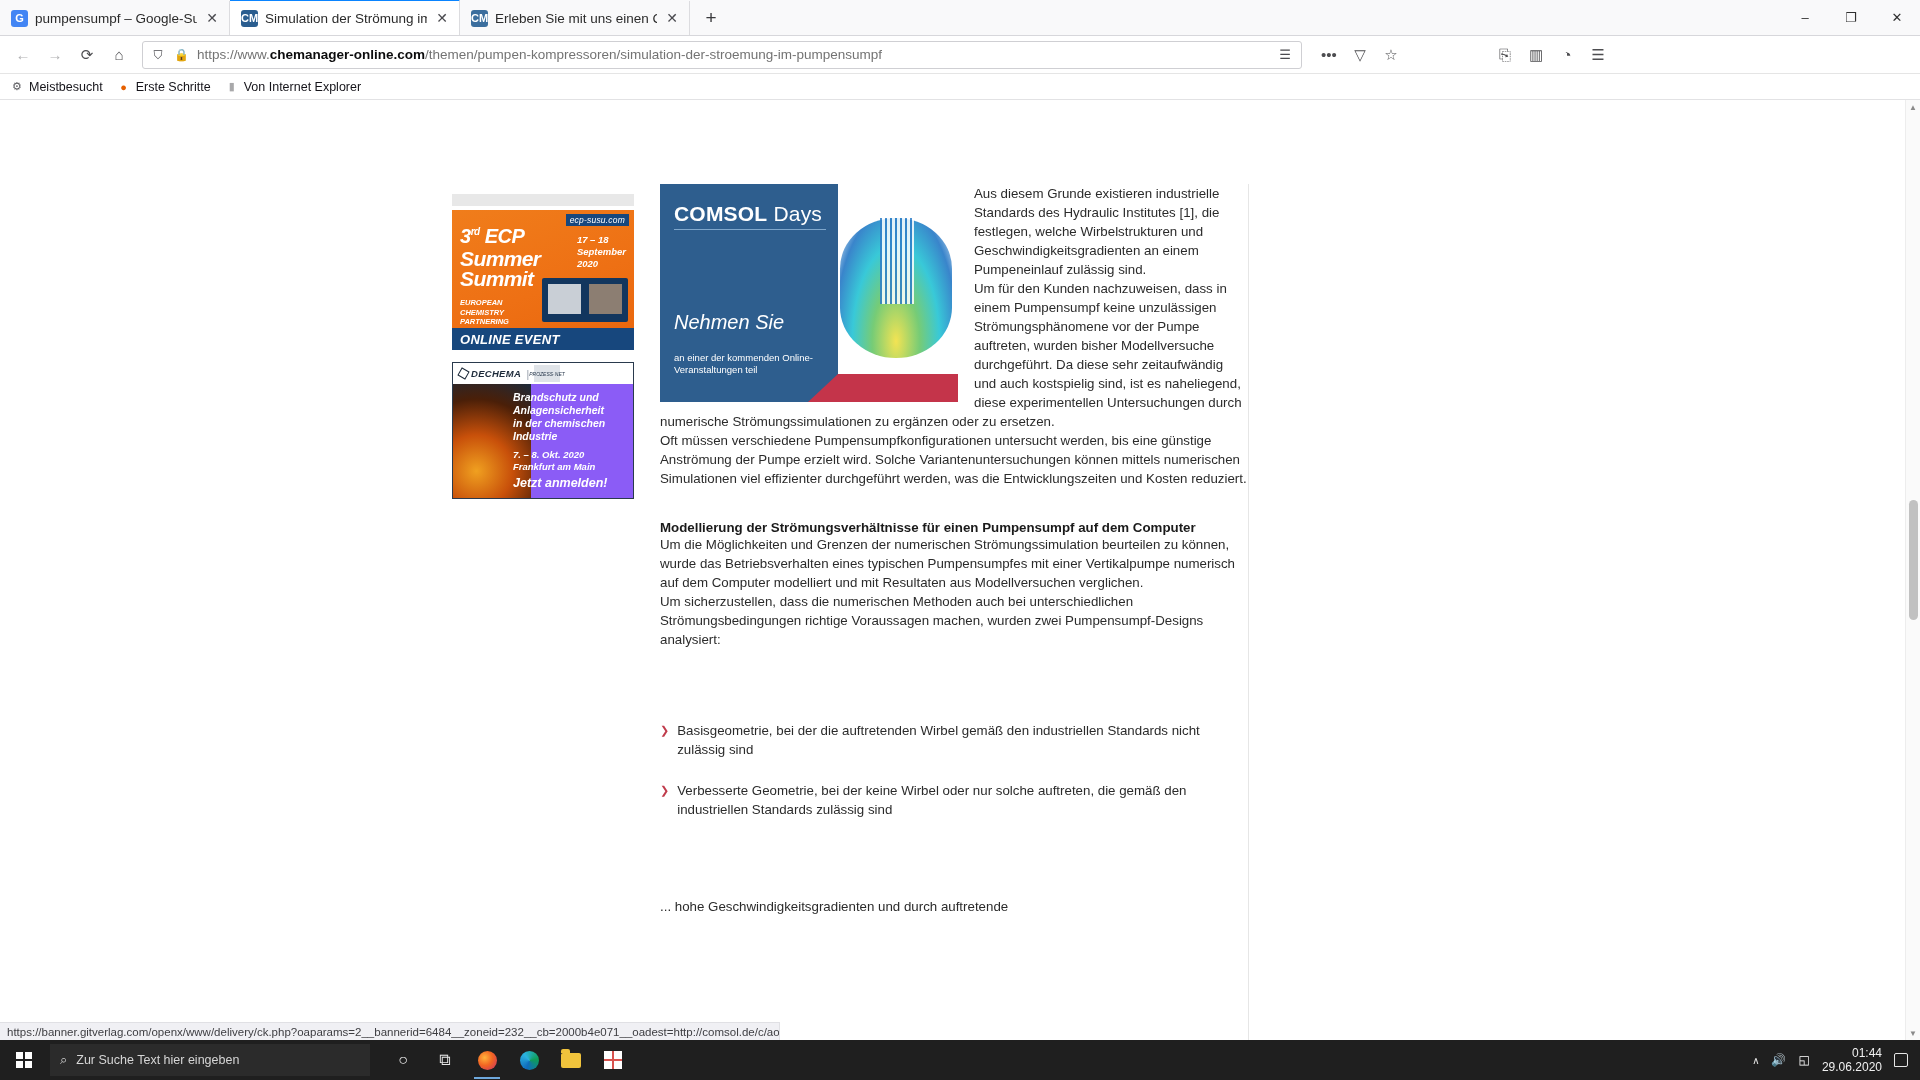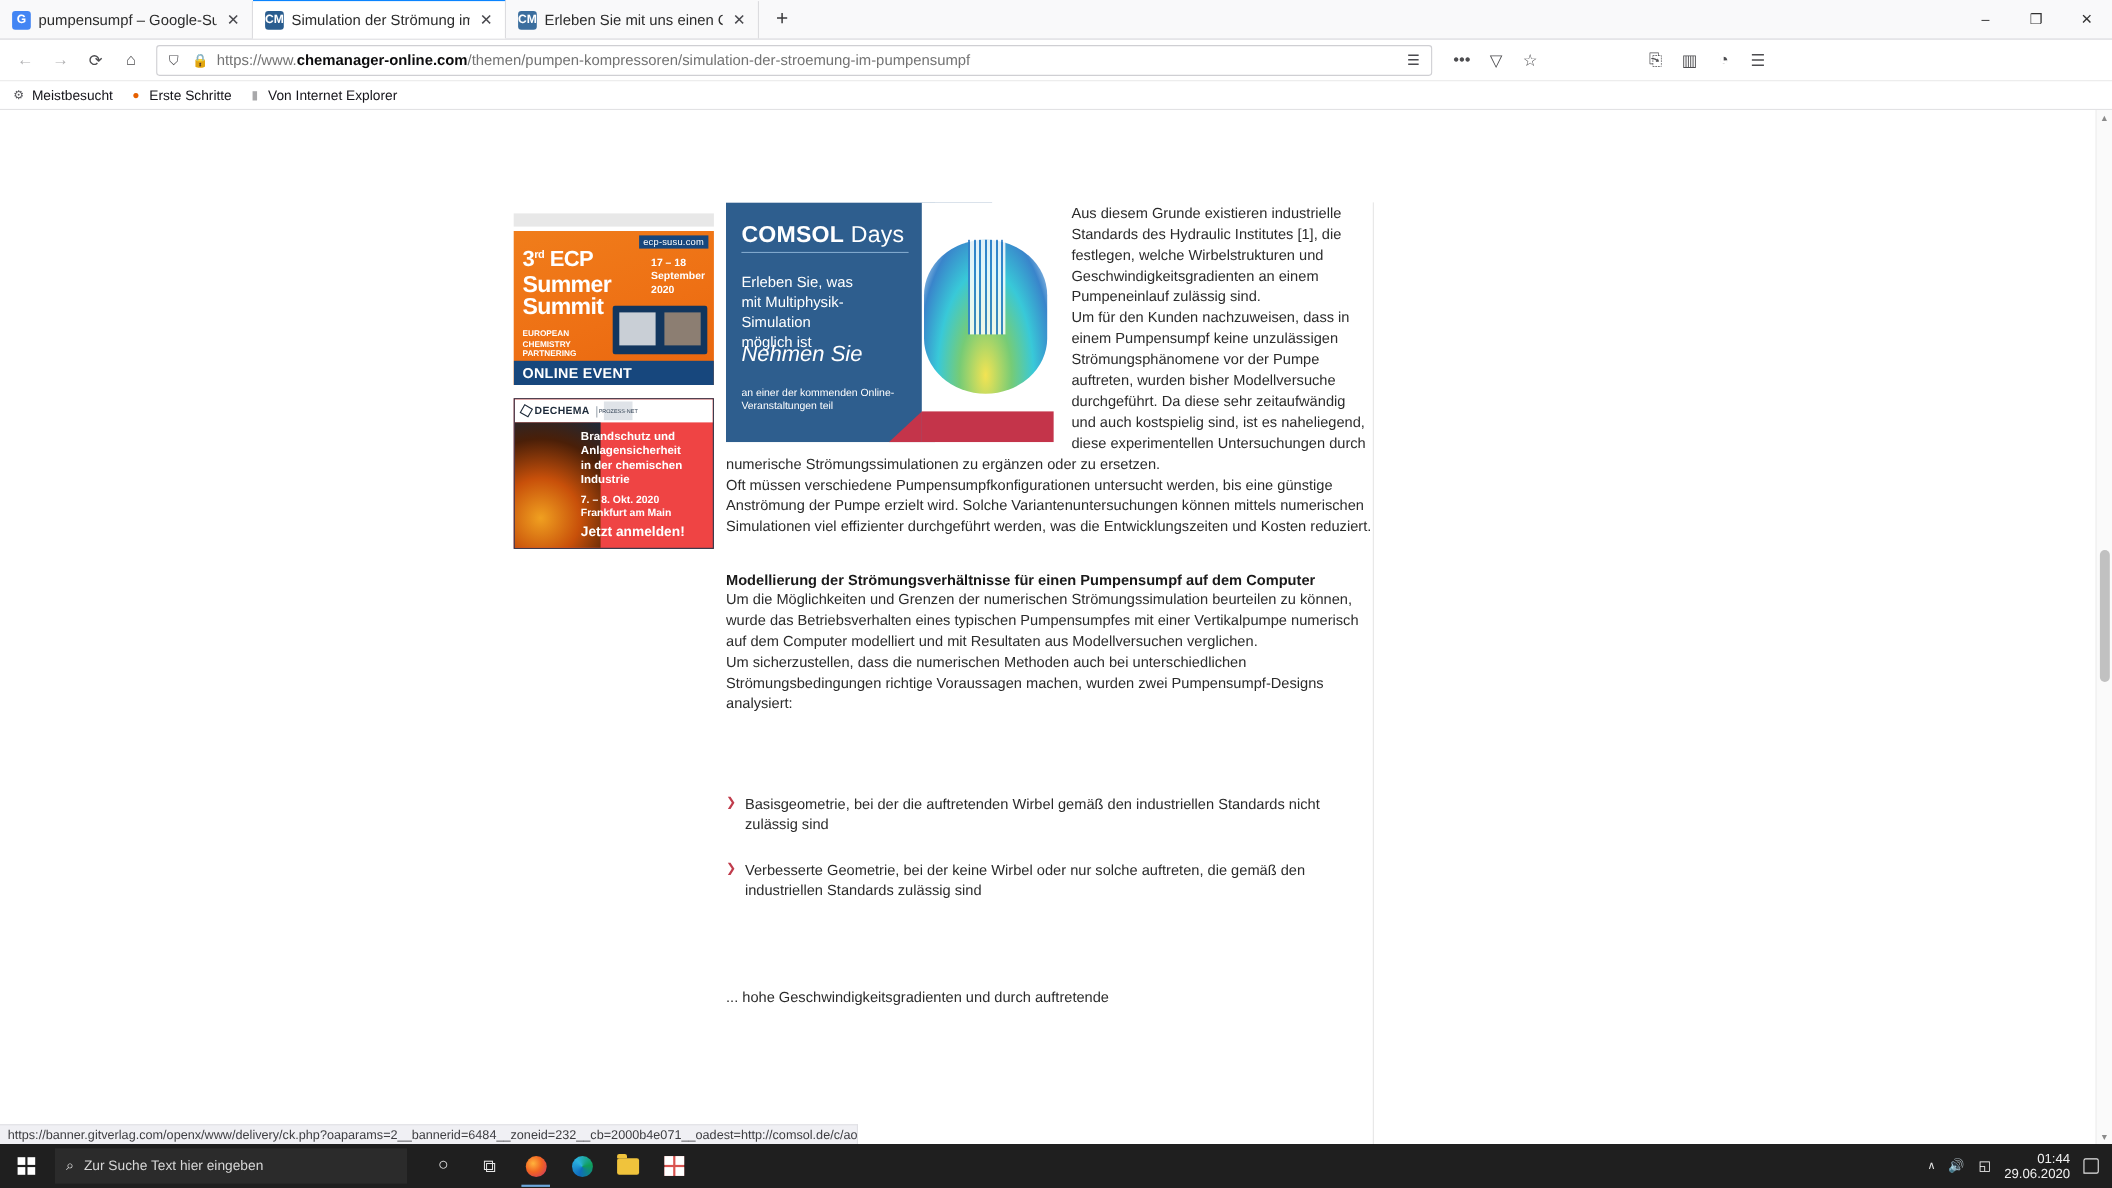--- a/index.html
+++ b/index.html
@@ -185,23 +185,24 @@
   .content-wrap {
     position: absolute;
     left: 0; top: 0;
     width: 1905px;
     height: 100%;
   }
 
   
   .adcol {
     position: absolute;
-    left: 467px;
+    left: 452px;
     top: 94px;
     width: 152px;
+    font-style: italic;
   }
   .ad-clip-top {
     width: 182px; height: 12px;
     background: #e8e8e8;
     margin-bottom: 4px;
   }
   .ad-ecp {
     width: 182px; height: 140px;
     background: linear-gradient(160deg,#f07d1b 0%, #ee7014 55%, #e8650d 100%);
     position: relative;
@@ -259,21 +260,21 @@
     color: #fff;
     font-size: 13px; font-weight: bold;
     display: flex; align-items: center;
     padding-left: 8px;
     letter-spacing: .3px;
   }
 
   .ad-dechema {
     width: 182px; height: 137px;
     margin-top: 12px;
-    background: #ef4444;
+    background: #8b5cf6;
     position: relative;
     overflow: hidden;
     color: #fff;
     border: 1px solid #2a3a4d;
   }
   .ad-dechema .dc-head {
     height: 21px;
     background: #ffffff;
     display: flex; align-items: center;
     padding-left: 6px;
@@ -709,26 +710,20 @@
 
           <div class="article-flow">
             <div class="comsol-ad">
               <div class="ca-blue"></div>
               <div class="ca-white-right"></div>
               <div class="ca-sim"></div>
               <div class="ca-jet"></div>
               <div class="ca-red"></div>
               <div class="ca-logo"><b>COMSOL</b> <i>Days</i></div>
               <div class="ca-underline"></div>
-              <div class="ca-l1">
-                <div>Erleben Sie, was</div>
-                <div>mit Multiphysik-</div>
-                <div>Simulation</div>
-                <div>möglich ist</div>
-              </div>
               <div class="ca-l2">Nehmen Sie</div>
               <div class="ca-l3">
                 <div>an einer der kommenden Online-</div>
                 <div>Veranstaltungen teil</div>
               </div>
             </div>
 
             <p class="p">Aus diesem Grunde existieren industrielle Standards des Hydraulic Institutes [1], die festlegen, welche Wirbelstrukturen und Geschwindigkeitsgradienten an einem Pumpeneinlauf zulässig sind.</p>
             <p class="p">Um für den Kunden nachzuweisen, dass in einem Pumpensumpf keine unzulässigen Strömungsphänomene vor der Pumpe auftreten, wurden bisher Modellversuche durchgeführt. Da diese sehr zeitaufwändig und auch kostspielig sind, ist es naheliegend, diese experimentellen Untersuchungen durch numerische Strömungssimulationen zu ergänzen oder zu ersetzen.</p>
             <p class="p">Oft müssen verschiedene Pumpensumpfkonfigurationen untersucht werden, bis eine günstige Anströmung der Pumpe erzielt wird. Solche Variantenuntersuchungen können mittels numerischen Simulationen viel effizienter durchgeführt werden, was die Entwicklungszeiten und Kosten reduziert.</p>

